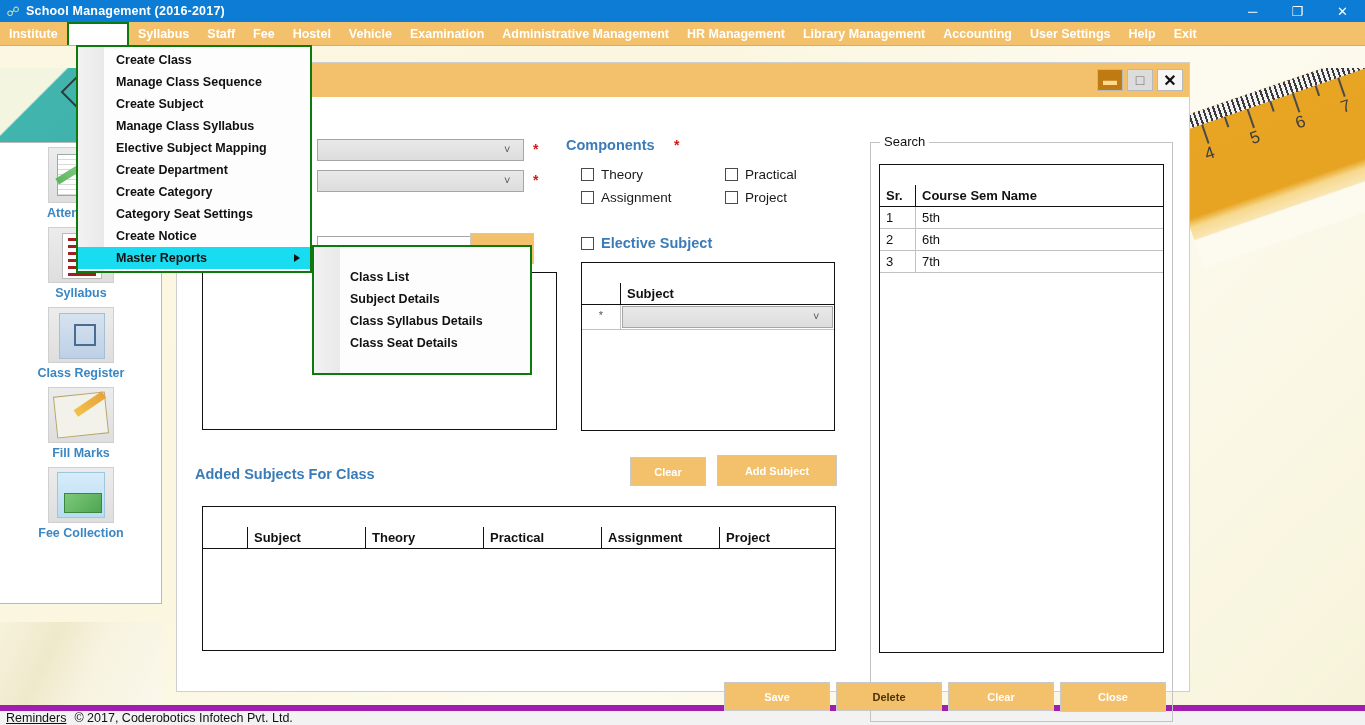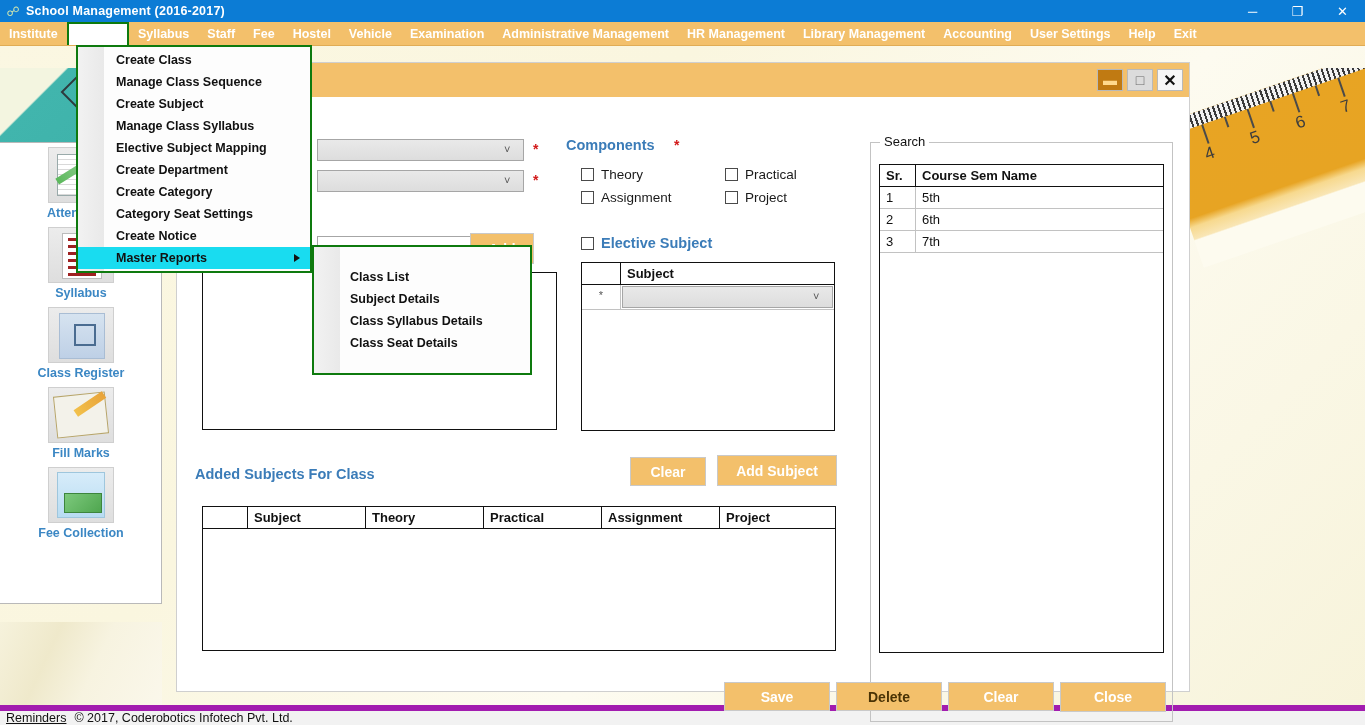--- a/index.html
+++ b/index.html
@@ -201,37 +201,37 @@
     background: linear-gradient(180deg,#e9e9e9,#dddddd);
     border: 1px solid #a6a6a6; height: 22px; position: relative;
   }
   .combo .chev {
     position:absolute; right:8px; top:6px; width:11px; height:7px;
     color:#555; font-size:11px; line-height:7px;
   }
   .txtbox { background:#fff; border:1px solid #a6a6a6; height:23px; }
   .btn-orange {
     background:#f3c06b; border:1px solid #c9c9c9; color:#ffffff;
-    font-size:14px; font-weight:bold; display:flex; align-items:center;
+    font-size:11px; font-weight:bold; display:flex; align-items:center;
     justify-content:center; cursor:pointer;
   }
   .btn-orange.dark-text { color:#4a3305; }
   .chk-row { display:flex; align-items:center; font-size:13.5px; color:#1a1a1a; }
   .chkbox {
     width:13px; height:13px; border:1px solid #4a4a4a; background:#fff;
     margin-right:7px; display:inline-block;
   }
 
   
   .grid { border:1px solid #111; background:#fff; }
   .grid-head {
     display:flex; border-bottom:1px solid #111; background:#fff;
     font-size:13px; font-weight:bold; color:#111;
   }
-  .grid-head div { padding:3px 6px; border-right:1px solid #111; }
+  .grid-head div { padding:3px 6px; border-right:1px solid #111;margin-top:20px; }
   .grid-head div:last-child { border-right:none; }
   .grid-row { display:flex; font-size:13px; color:#111; border-bottom:1px solid #c2c2c2; }
   .grid-row div { padding:3px 6px; border-right:1px solid #c2c2c2; }
   .grid-row div:last-child { border-right:none; }
 
   
   .fs {
     position:absolute; border:1px solid #c3c3c3;
   }
   .fs-legend {

